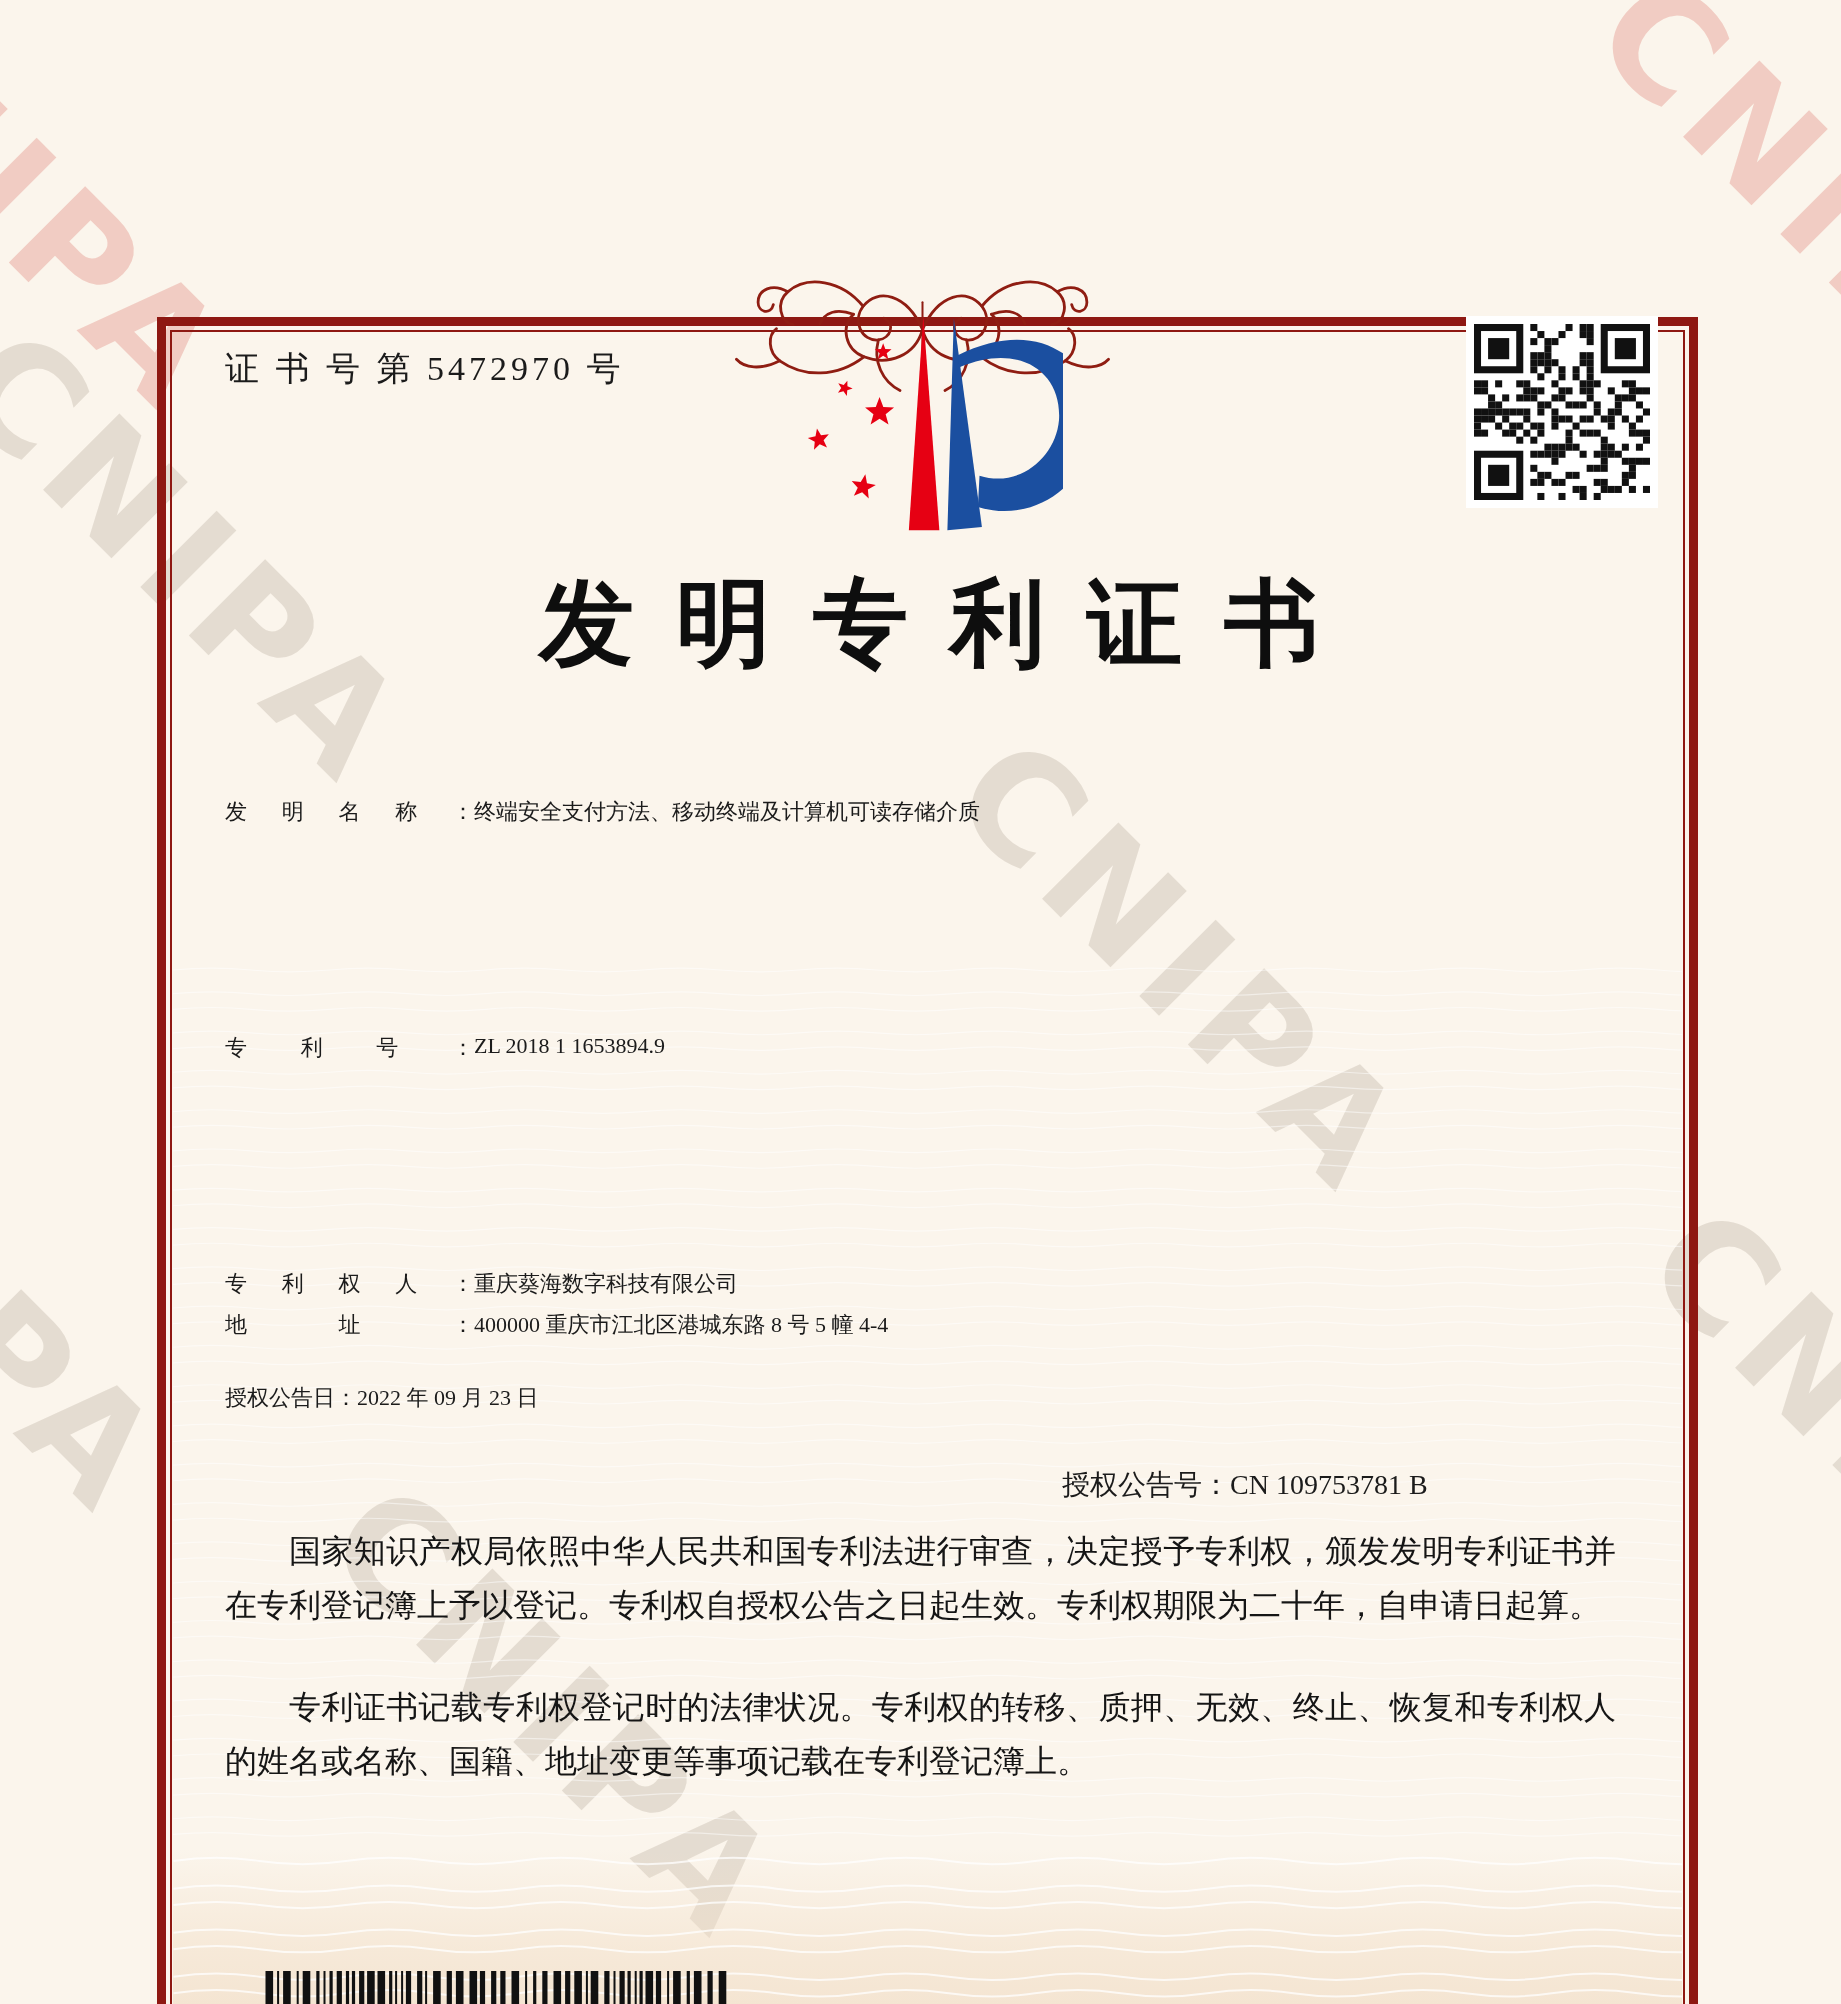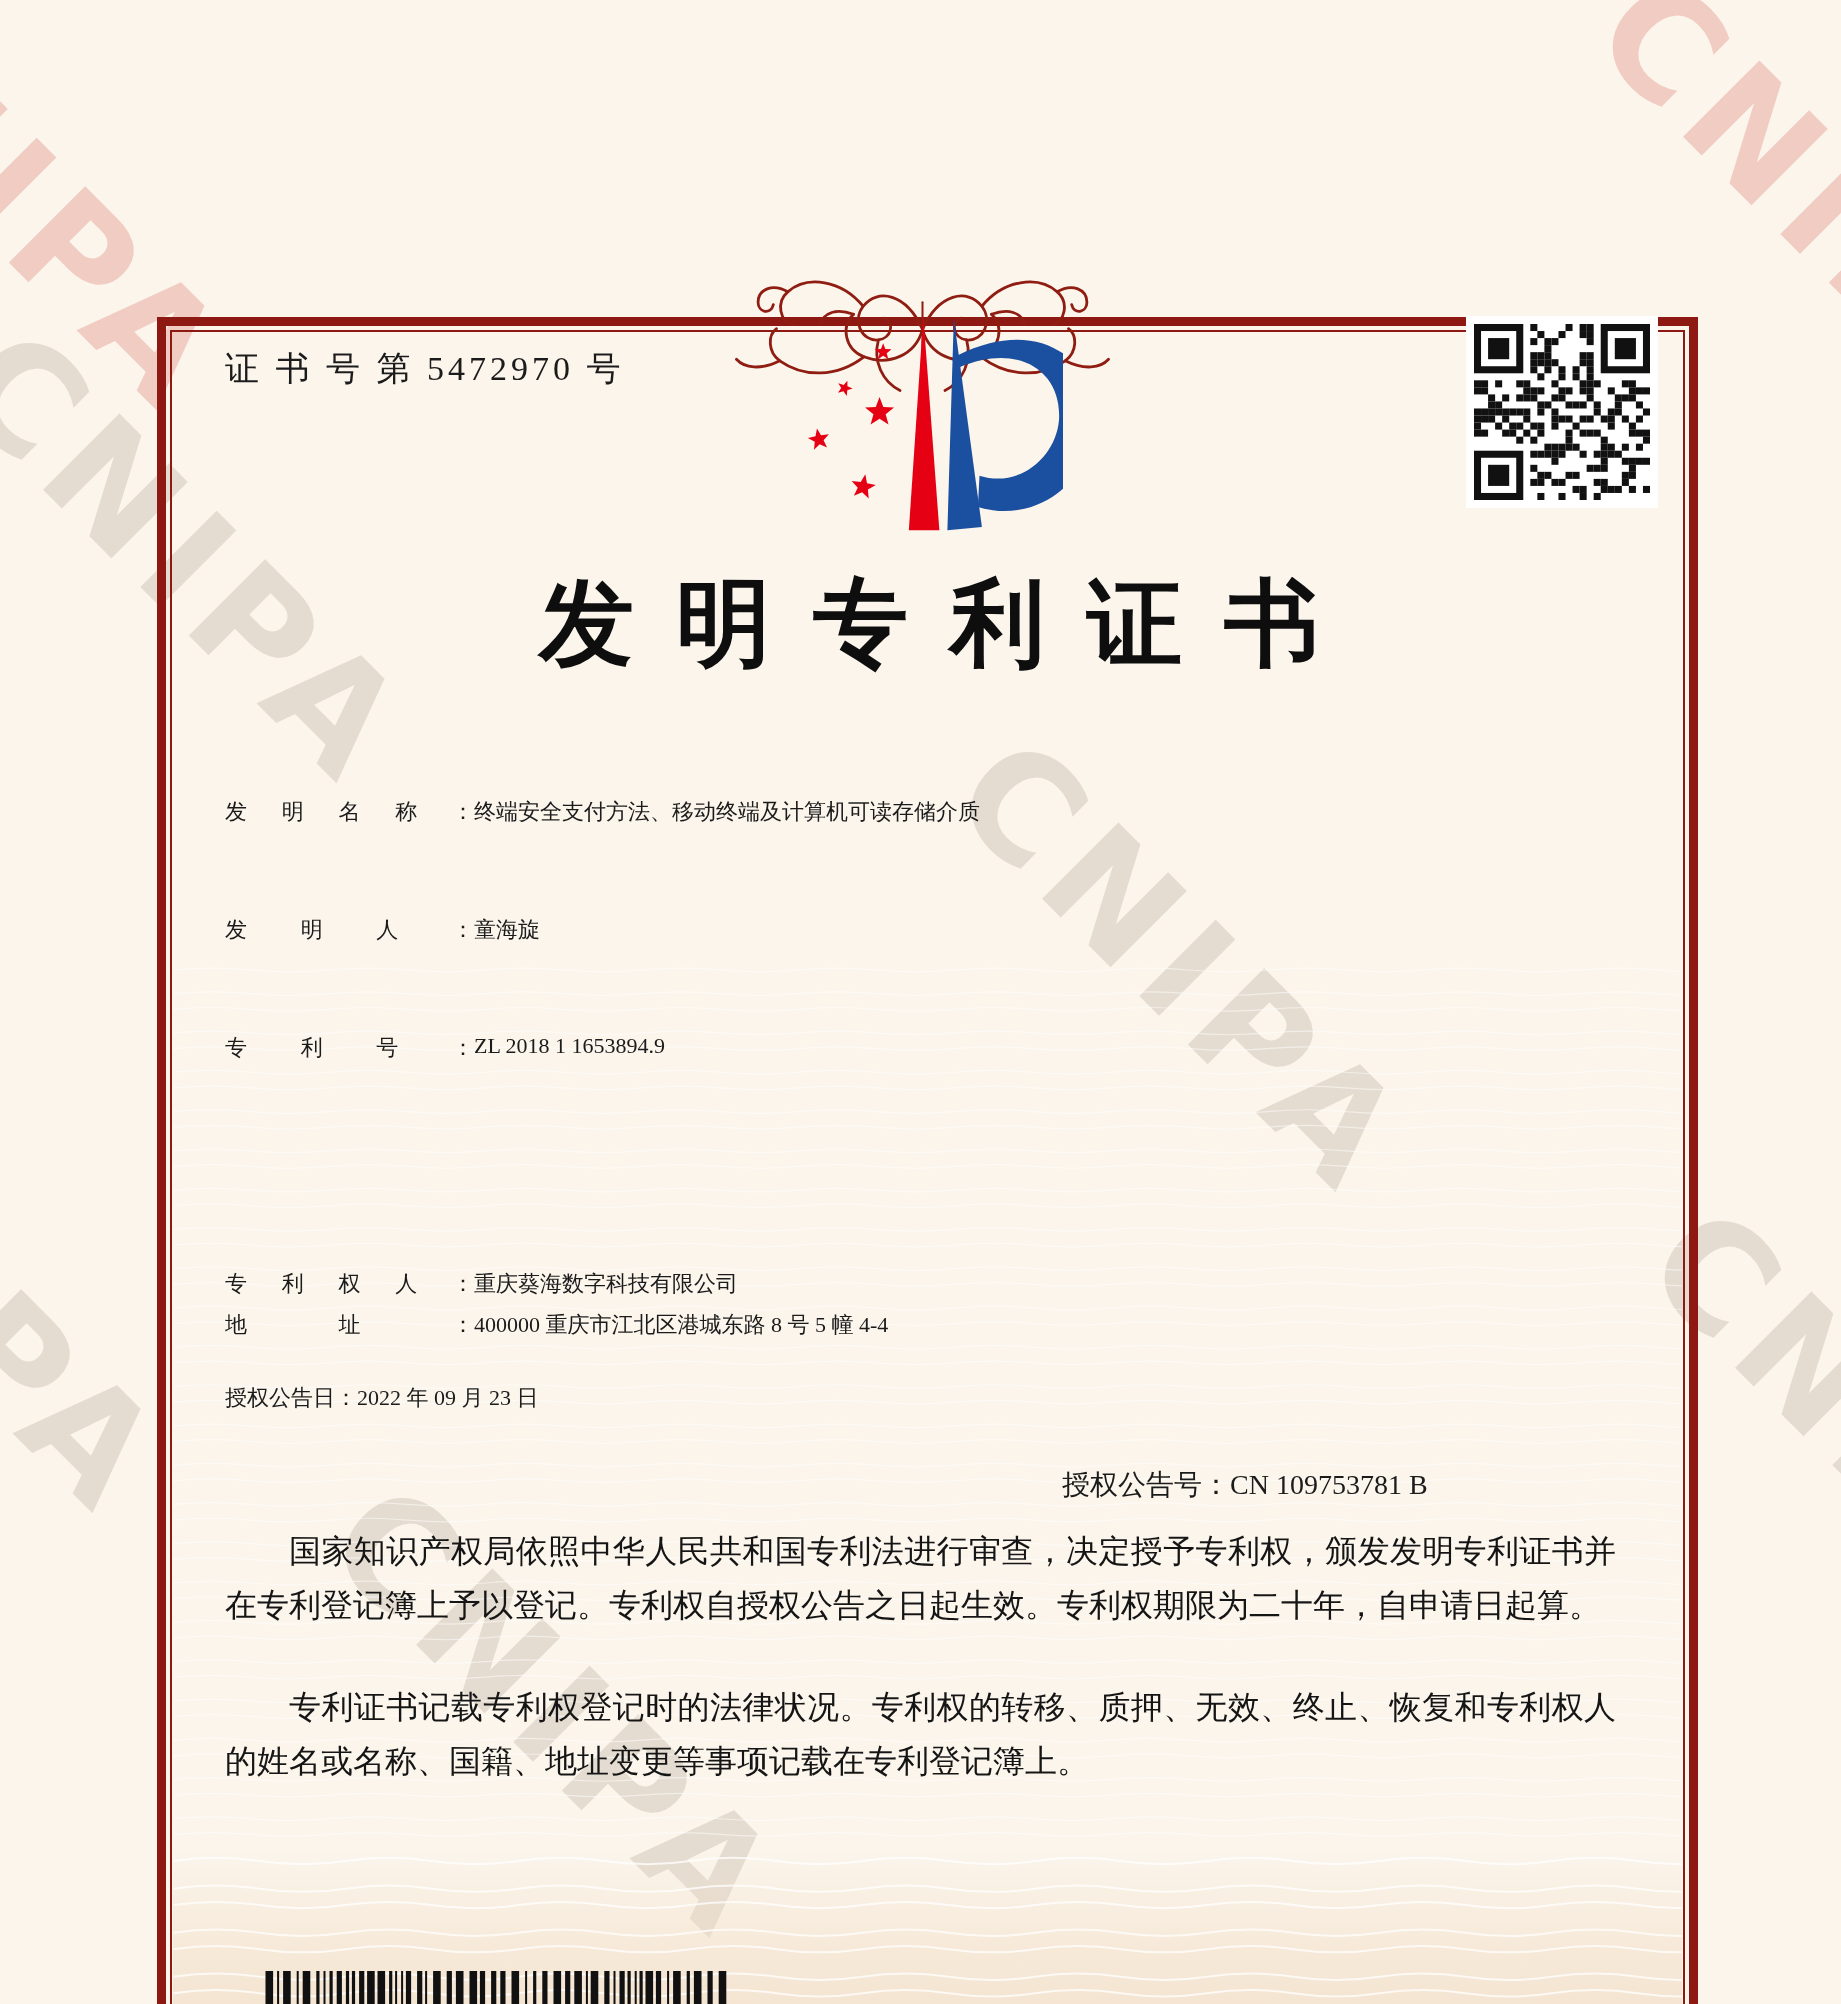--- a/index.html
+++ b/index.html
@@ -368,23 +368,20 @@
         <rect x="37.6" y="354.40000000000003" width="88" height="88" fill="#ffffff"></rect>
         <rect x="55.2" y="372" width="52.800000000000004" height="52.800000000000004" fill="#111111"></rect>
       </g>
   </svg>
 
   <div class="title">发明专利证书</div>
 
   <div class="row" style="top:797px;">
     <span class="row-label">发明名称：</span><span class="row-val">终端安全支付方法、移动终端及计算机可读存储介质</span>
   </div>
-  <div class="row" style="top:915px;">
-    <span class="row-label">发明人：</span><span class="row-val">童海旋</span>
-  </div>
   <div class="row" style="top:1033px;">
     <span class="row-label">专利号：</span><span class="row-val">ZL 2018 1 1653894.9</span>
   </div>
   <div class="row" style="top:1269px;">
     <span class="row-label">专利权人：</span><span class="row-val">重庆葵海数字科技有限公司</span>
   </div>
   <div class="row" style="top:1310px;">
     <span class="row-label">地址：</span><span class="row-val">400000 重庆市江北区港城东路 8 号 5 幢 4-4</span>
   </div>
 

